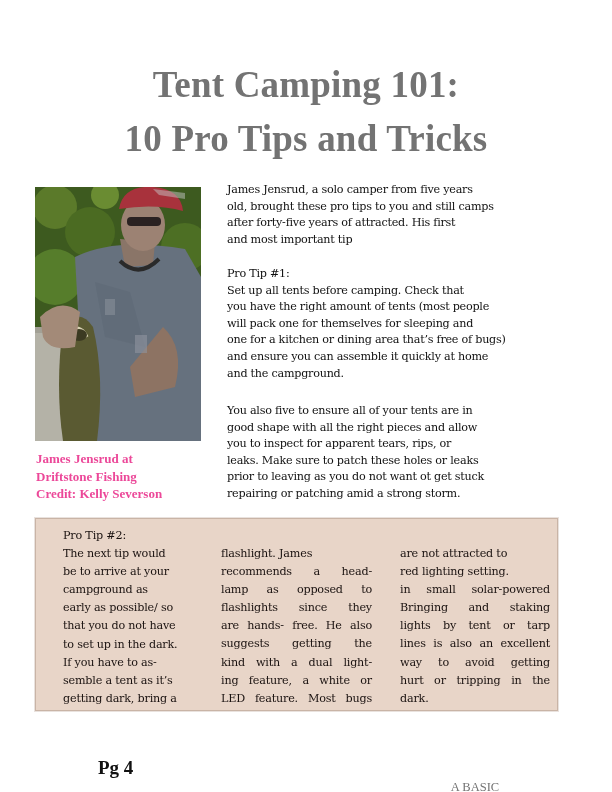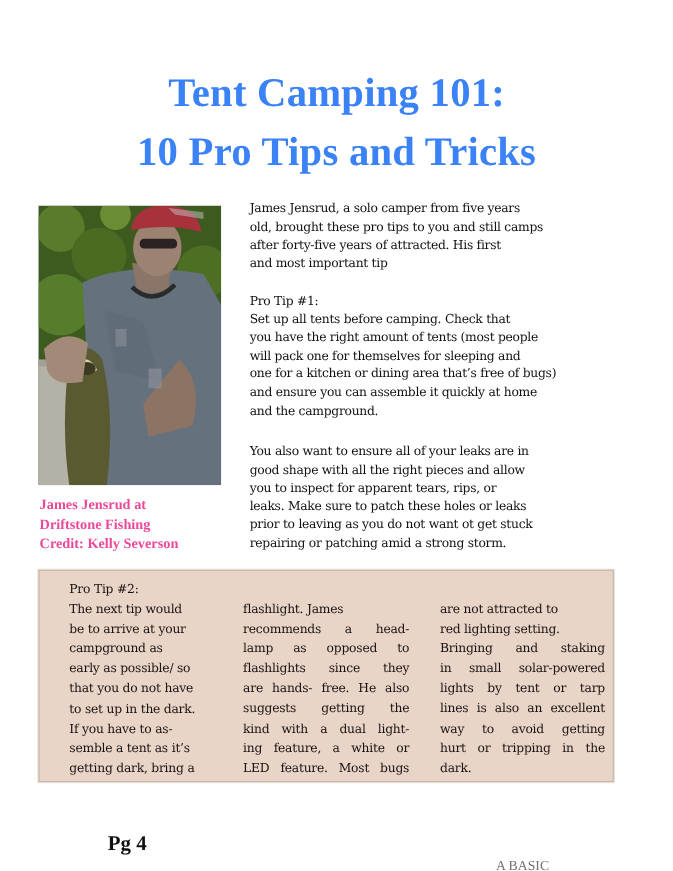--- a/index.html
+++ b/index.html
@@ -2,21 +2,21 @@
 <html><head>
   <meta charset="utf-8">
   <style>
     * { margin: 0; padding: 0; box-sizing: border-box; }
     html, body { width: 612px; height: 792px; background: #ffffff; overflow: hidden; }
     body { position: relative; font-family: "DejaVu Serif", "Liberation Serif", serif; color: #111111; }
 
     .title {
       position: absolute; left: 0; width: 612px; text-align: center;
       font-family: "Liberation Serif", "DejaVu Serif", serif;
-      font-weight: bold; font-size: 37px; line-height: 1; color: #3b82f6;
+      font-weight: bold; font-size: 37px; line-height: 1; color: #737373;
       letter-spacing: 0.2px;
     }
     .title.l1 { top: 66px; }
     .title.l2 { top: 120px; }
 
     .photo {
       position: absolute; left: 35px; top: 187px; width: 166px; height: 254px;
       overflow: hidden; background: #6b7580;
     }
     .photo svg { display: block; width: 100%; height: 100%; }
@@ -133,21 +133,21 @@
   <div>Pro Tip #1:</div>
   <div>Set up all tents before camping. Check that</div>
   <div>you have the right amount of tents (most people</div>
   <div>will pack one for themselves for sleeping and</div>
   <div>one for a kitchen or dining area that’s free of bugs)</div>
   <div>and ensure you can assemble it quickly at home</div>
   <div>and the campground.</div>
 </div>
 
 <div class="body-col para2">
-  <div>You also want to ensure all of your leaks are in</div>
+  <div>You also five to ensure all of your tents are in</div>
   <div>good shape with all the right pieces and allow</div>
   <div>you to inspect for apparent tears, rips, or</div>
   <div>leaks. Make sure to patch these holes or leaks</div>
   <div>prior to leaving as you do not want ot get stuck</div>
   <div>repairing or patching amid a strong storm.</div>
 </div>
 
 <div class="tipbox">
   <div class="tipcol c1">
     <div>Pro Tip #2:</div>
@@ -168,22 +168,22 @@
     <div class="just">flashlights since they</div>
     <div class="just">are hands- free. He also</div>
     <div class="just">suggests getting the</div>
     <div class="just">kind with a dual light-</div>
     <div class="just">ing feature, a white or</div>
     <div class="just">LED feature. Most bugs</div>
   </div>
   <div class="tipcol j c3">
     <div>are not attracted to</div>
     <div>red lighting setting.</div>
+    <div class="just">in small solar-powered</div>
     <div class="just">Bringing and staking</div>
-    <div class="just">in small solar-powered</div>
     <div class="just">lights by tent or tarp</div>
     <div class="just">lines is also an excellent</div>
     <div class="just">way to avoid getting</div>
     <div class="just">hurt or tripping in the</div>
     <div>dark.</div>
   </div>
 </div>
 
 <div class="footer-page">Pg 4</div>
 <div class="footer-guide">

